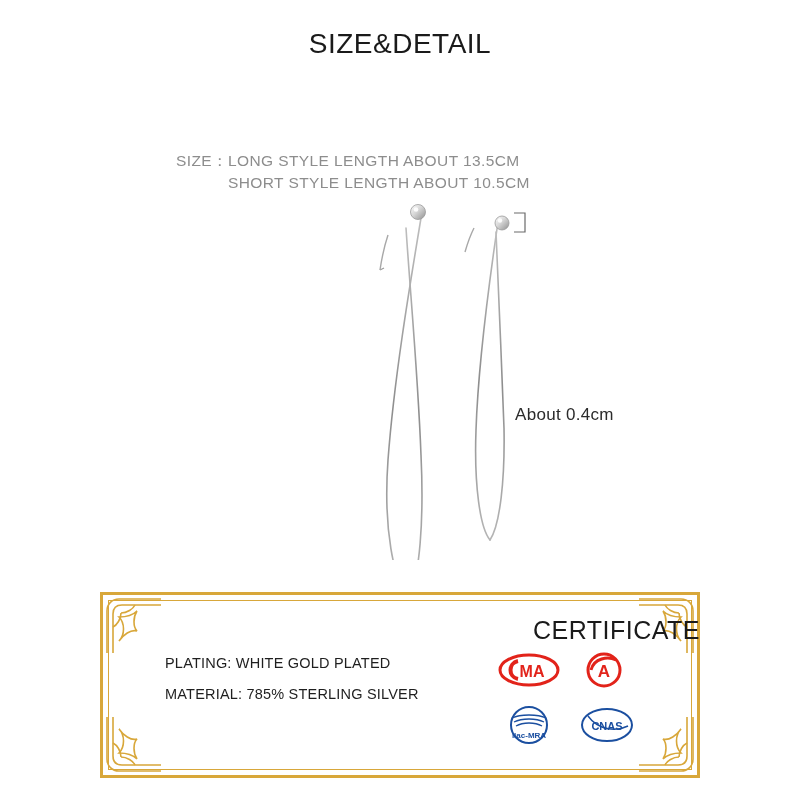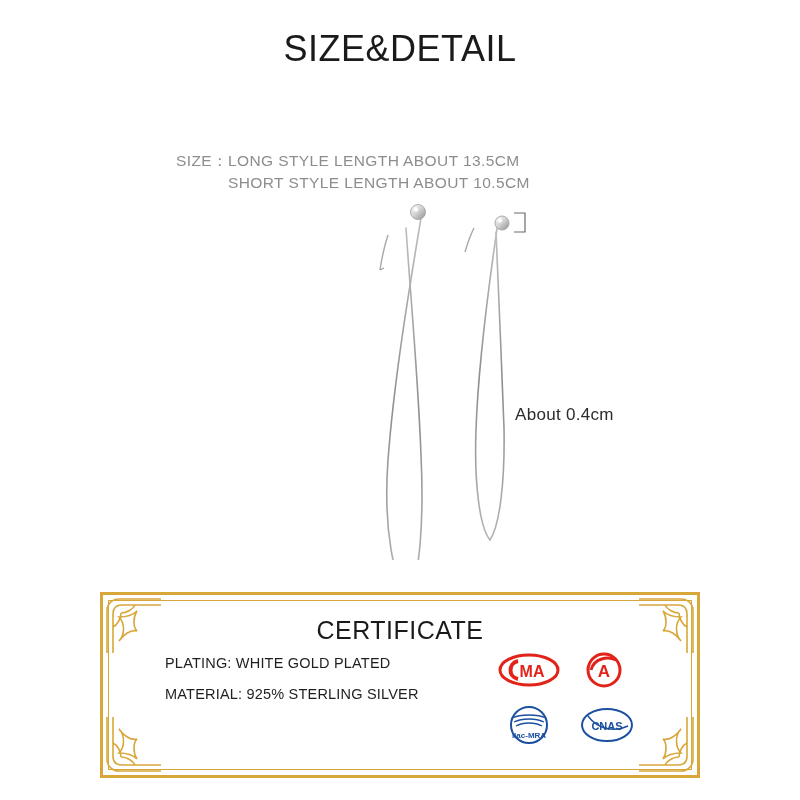--- a/index.html
+++ b/index.html
@@ -15,21 +15,21 @@
     overflow: hidden;
   }
 
   
   .page-title {
     position: absolute;
     top: 28px;
     left: 0;
     width: 100%;
     text-align: center;
-    font-size: 36px;
+    font-size: 28px;
     letter-spacing: 0.5px;
     color: #1a1a1a;
     font-weight: 400;
   }
 
   
   .size-block {
     position: absolute;
     top: 118px;
     left: 176px;
@@ -103,21 +103,21 @@
   .corner.tl { left: 3px;  top: 3px; }
   .corner.tr { right: 3px; top: 3px; transform: scaleX(-1); }
   .corner.bl { left: 3px;  bottom: 3px; transform: scaleY(-1); }
   .corner.br { right: 3px; bottom: 3px; transform: scale(-1,-1); }
 
   .cert-title {
     position: absolute;
     top: 24px;
     left: 0;
     width: 100%;
-    text-align: center;
+    text-align: right;
     font-size: 25px;
     color: #1a1a1a;
     letter-spacing: 0.5px;
   }
   .cert-lines {
     position: absolute;
     left: 65px;
     top: 56px;
     font-size: 14.5px;
     color: #1f1f1f;
@@ -237,21 +237,21 @@
         <path d="M18 18 C24 18 30 14 32 10"></path>
         <path d="M18 18 C18 24 14 30 10 32"></path>
       </g>
     </svg>
   </div>
 
   <div class="cert-title">CERTIFICATE</div>
 
   <div class="cert-lines">
     <div>PLATING: WHITE GOLD PLATED</div>
-    <div>MATERIAL: 925% STERLING SILVER</div>
+    <div>MATERIAL: 785% STERLING SILVER</div>
   </div>
 
   <div class="cert-logos">
 
     <div class="logo logo-ma">
       <svg width="62" height="40" viewBox="0 0 62 40" xmlns="http://www.w3.org/2000/svg">
         <ellipse cx="31" cy="20" rx="29" ry="15" fill="none" stroke="#e2231a" stroke-width="3"></ellipse>
         <path d="M20 11 C 10 13, 10 27, 20 29" fill="none" stroke="#e2231a" stroke-width="4"></path>
         <text x="34" y="27" font-family="Liberation Sans, sans-serif" font-size="16" font-weight="bold" fill="#e2231a" text-anchor="middle">MA</text>
       </svg>

